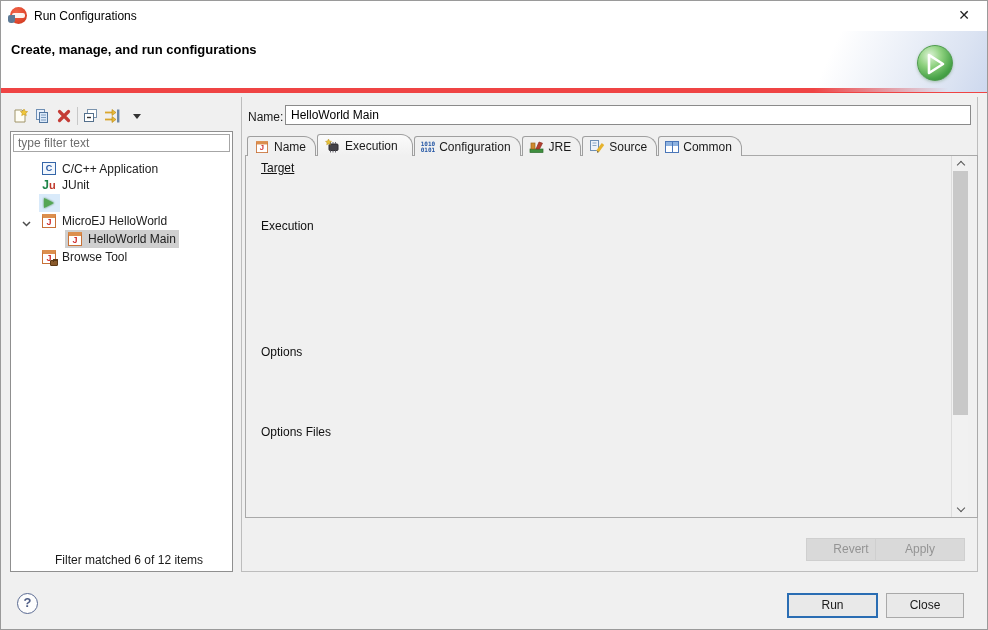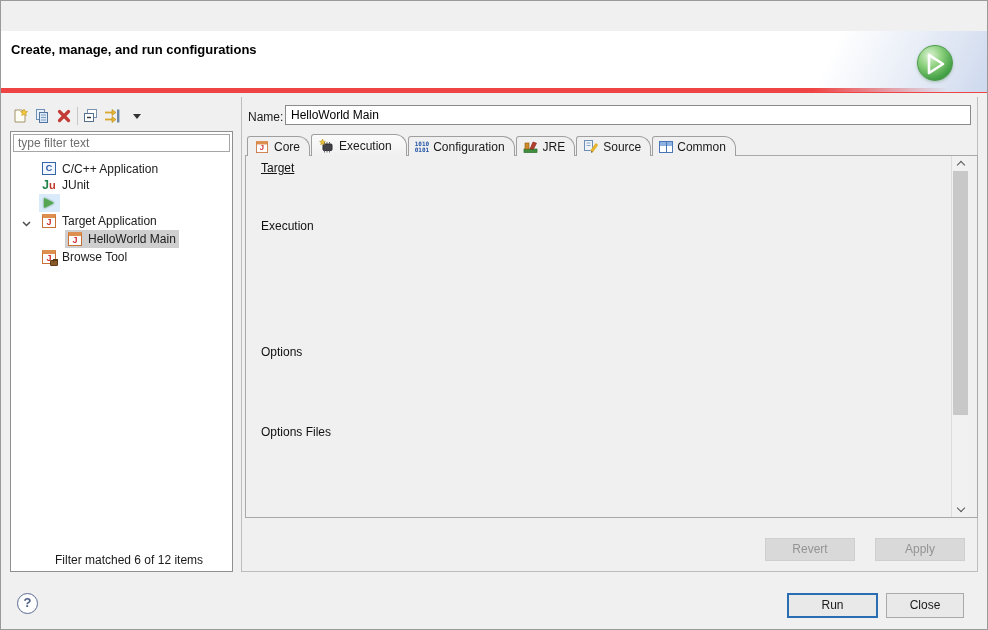--- a/index.html
+++ b/index.html
@@ -111,20 +111,25 @@
   
   .help-btn { position:absolute; left:16px; top:592px; width:21px; height:21px; border:1.5px solid #5a6a92; border-radius:50%; color:#4d5c85; font-size:13px; font-weight:bold; text-align:center; line-height:18px; background:#fdfdfd; }
   .btn-run { position:absolute; left:786px; top:592px; width:91px; height:25px; background:#e9e9e9; border:2px solid #2a6db3; font-size:12px; text-align:center; line-height:21px; }
   .btn-close { position:absolute; left:885px; top:592px; width:78px; height:25px; background:#e9e9e9; border:1px solid #a9a9a9; font-size:12px; text-align:center; line-height:23px; }
 </style>
 </head>
 <body>
 
 <div id="root">
 
+  <div class="titlebar">
+    <div class="app-icon"></div>
+    <div class="title-text">Run Configurations</div>
+    <div class="close-btn">✕</div>
+  </div>
 
   <div class="banner">
     <div class="banner-grad"></div>
     <div class="banner-subtitle">Create, manage, and run configurations</div>
     <div class="run-big-icon">
       <svg width="20" height="22" viewBox="0 0 20 22">
           <polygon points="3,2 17,11 3,20" fill="none" stroke="#ffffff" stroke-width="2.6" stroke-linejoin="round"></polygon>
         </svg>
     </div>
   </div>
@@ -204,21 +209,21 @@
       <div class="tree-row">
         <span class="expander">
           <svg width="11" height="11" viewBox="0 0 11 11">
               <polyline points="2,4 5.5,7.5 9,4" fill="none" stroke="#4d4d4d" stroke-width="1.5"></polyline>
             </svg>
         </span>
         <span class="row-inner indent-1">
           <span class="icon16">
               <span class="mej-box">J</span>
             </span>
-          <span class="tree-label">Target Application</span>
+          <span class="tree-label">MicroEJ HelloWorld</span>
         </span>
       </div>
 
       <div class="tree-row">
         <span class="row-inner indent-2 selected">
           <span class="icon16">
               <span class="mej-box">J</span>
             </span>
           <span class="tree-label">HelloWorld Main</span>
         </span>
@@ -241,21 +246,21 @@
   <div class="right-panel-border"></div>
 
   <div class="name-label fld-label">Name:</div>
   <input class="name-input" type="text" value="HelloWorld Main" style="">
 
   <div class="tabs">
     <div class="tab">
       <span class="icon16" style="transform:scale(.85)">
           <span class="mej-box">J</span>
         </span>
-      <span>Core</span>
+      <span>Name</span>
     </div>
     <div class="tab active">
       <span class="icon16">
         <svg width="16" height="16" viewBox="0 0 16 16">
           <rect x="4" y="6" width="9" height="6.5" rx="1" fill="#44434a" stroke="#2c2b30"></rect>
           <path d="M5.5 6 v-2 M8 6 v-2 M10.5 6 v-2 M5.5 12.5 v2 M8 12.5 v2 M10.5 12.5 v2" stroke="#6b6a72" stroke-width="1"></path>
           <polygon points="3.5,1 4.4,3 6.5,3.4 4.9,4.7 5.3,6.8 3.5,5.7 1.7,6.8 2.1,4.7 0.5,3.4 2.6,3" fill="#e8c33a" stroke="#b8901e" stroke-width="0.5"></polygon>
         </svg>
       </span>
       <span>Execution</span>
@@ -351,20 +356,20 @@
   <div class="scrollbar">
     <div class="sb-arrow sb-up">
         <span></span>
       </div>
     <div class="sb-thumb"></div>
     <div class="sb-arrow sb-down">
         <span></span>
       </div>
   </div>
 
-  <div class="btn disabled" style="left:764px; top:537px; width:90px; height:23px; line-height:21px;">Revert</div>
+  <div class="btn disabled" style="left:805px; top:537px; width:90px; height:23px; line-height:21px;">Revert</div>
   <div class="btn disabled" style="left:874px; top:537px; width:90px; height:23px; line-height:21px;">Apply</div>
 
   <div class="help-btn">?</div>
   <div class="btn-run">Run</div>
   <div class="btn-close">Close</div>
 
 </div>
 
 </body></html>

